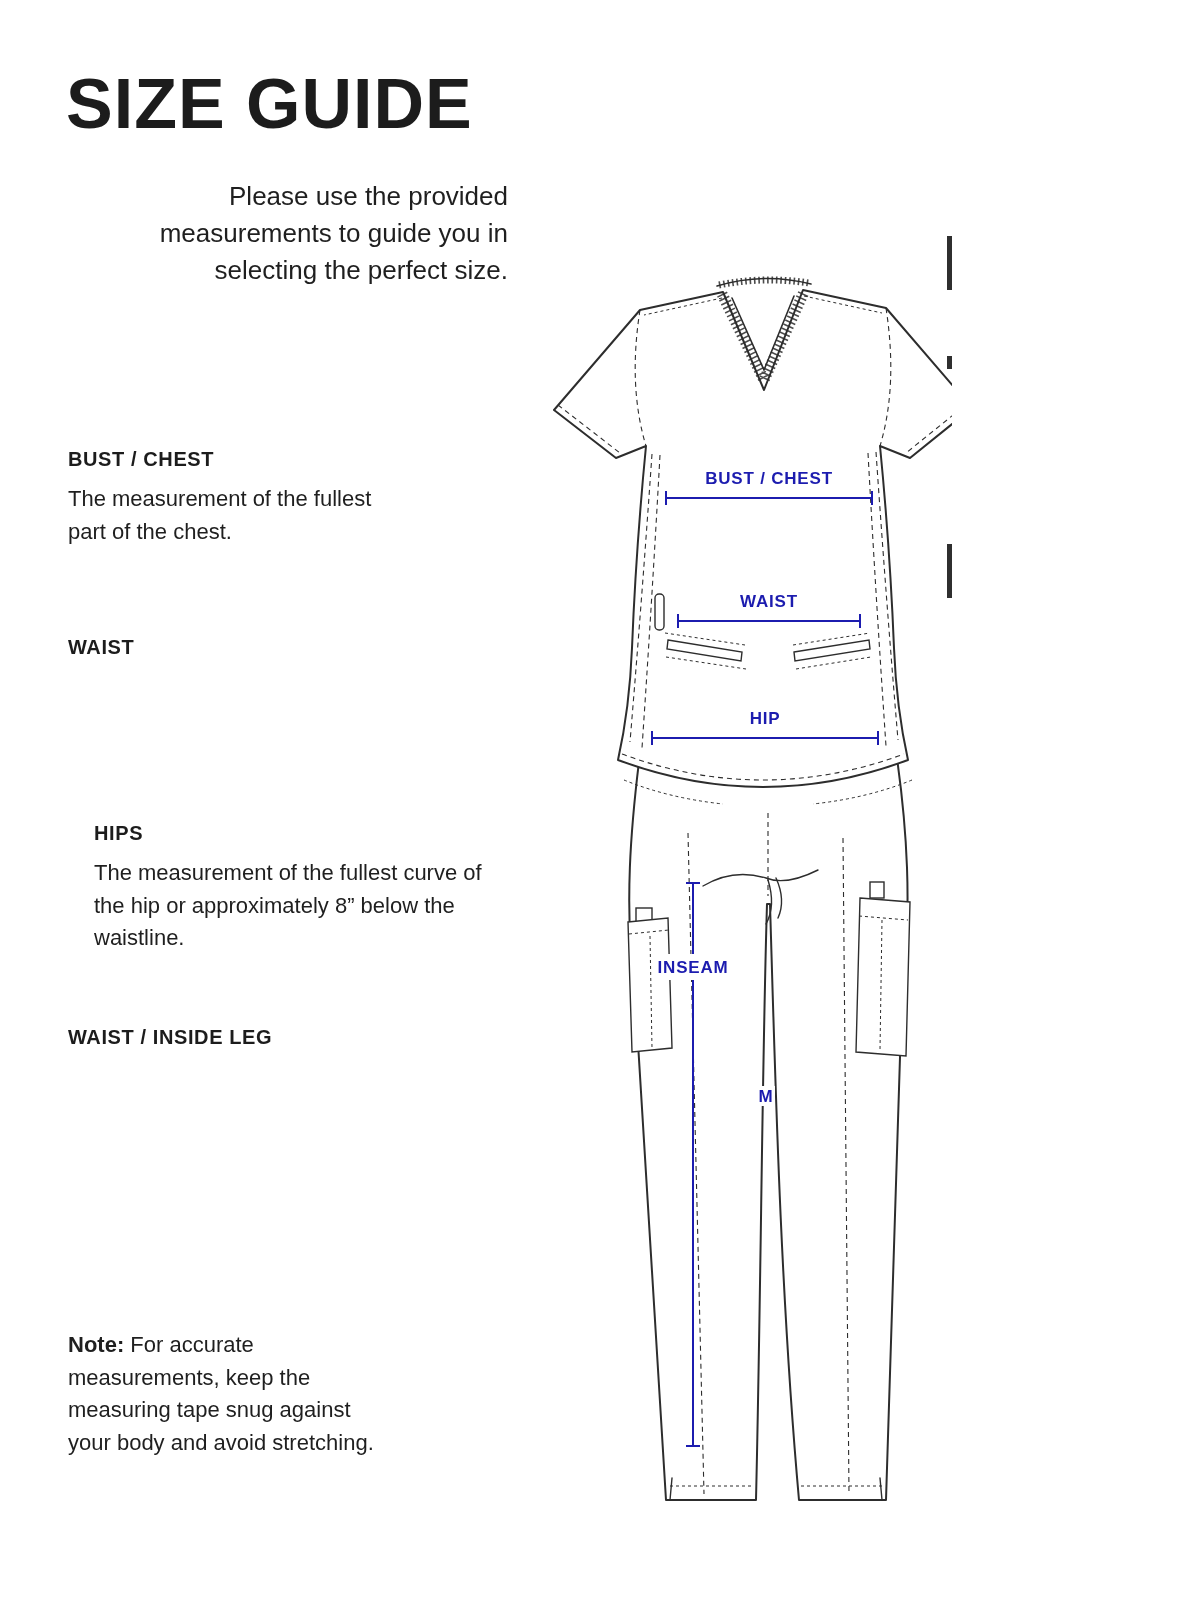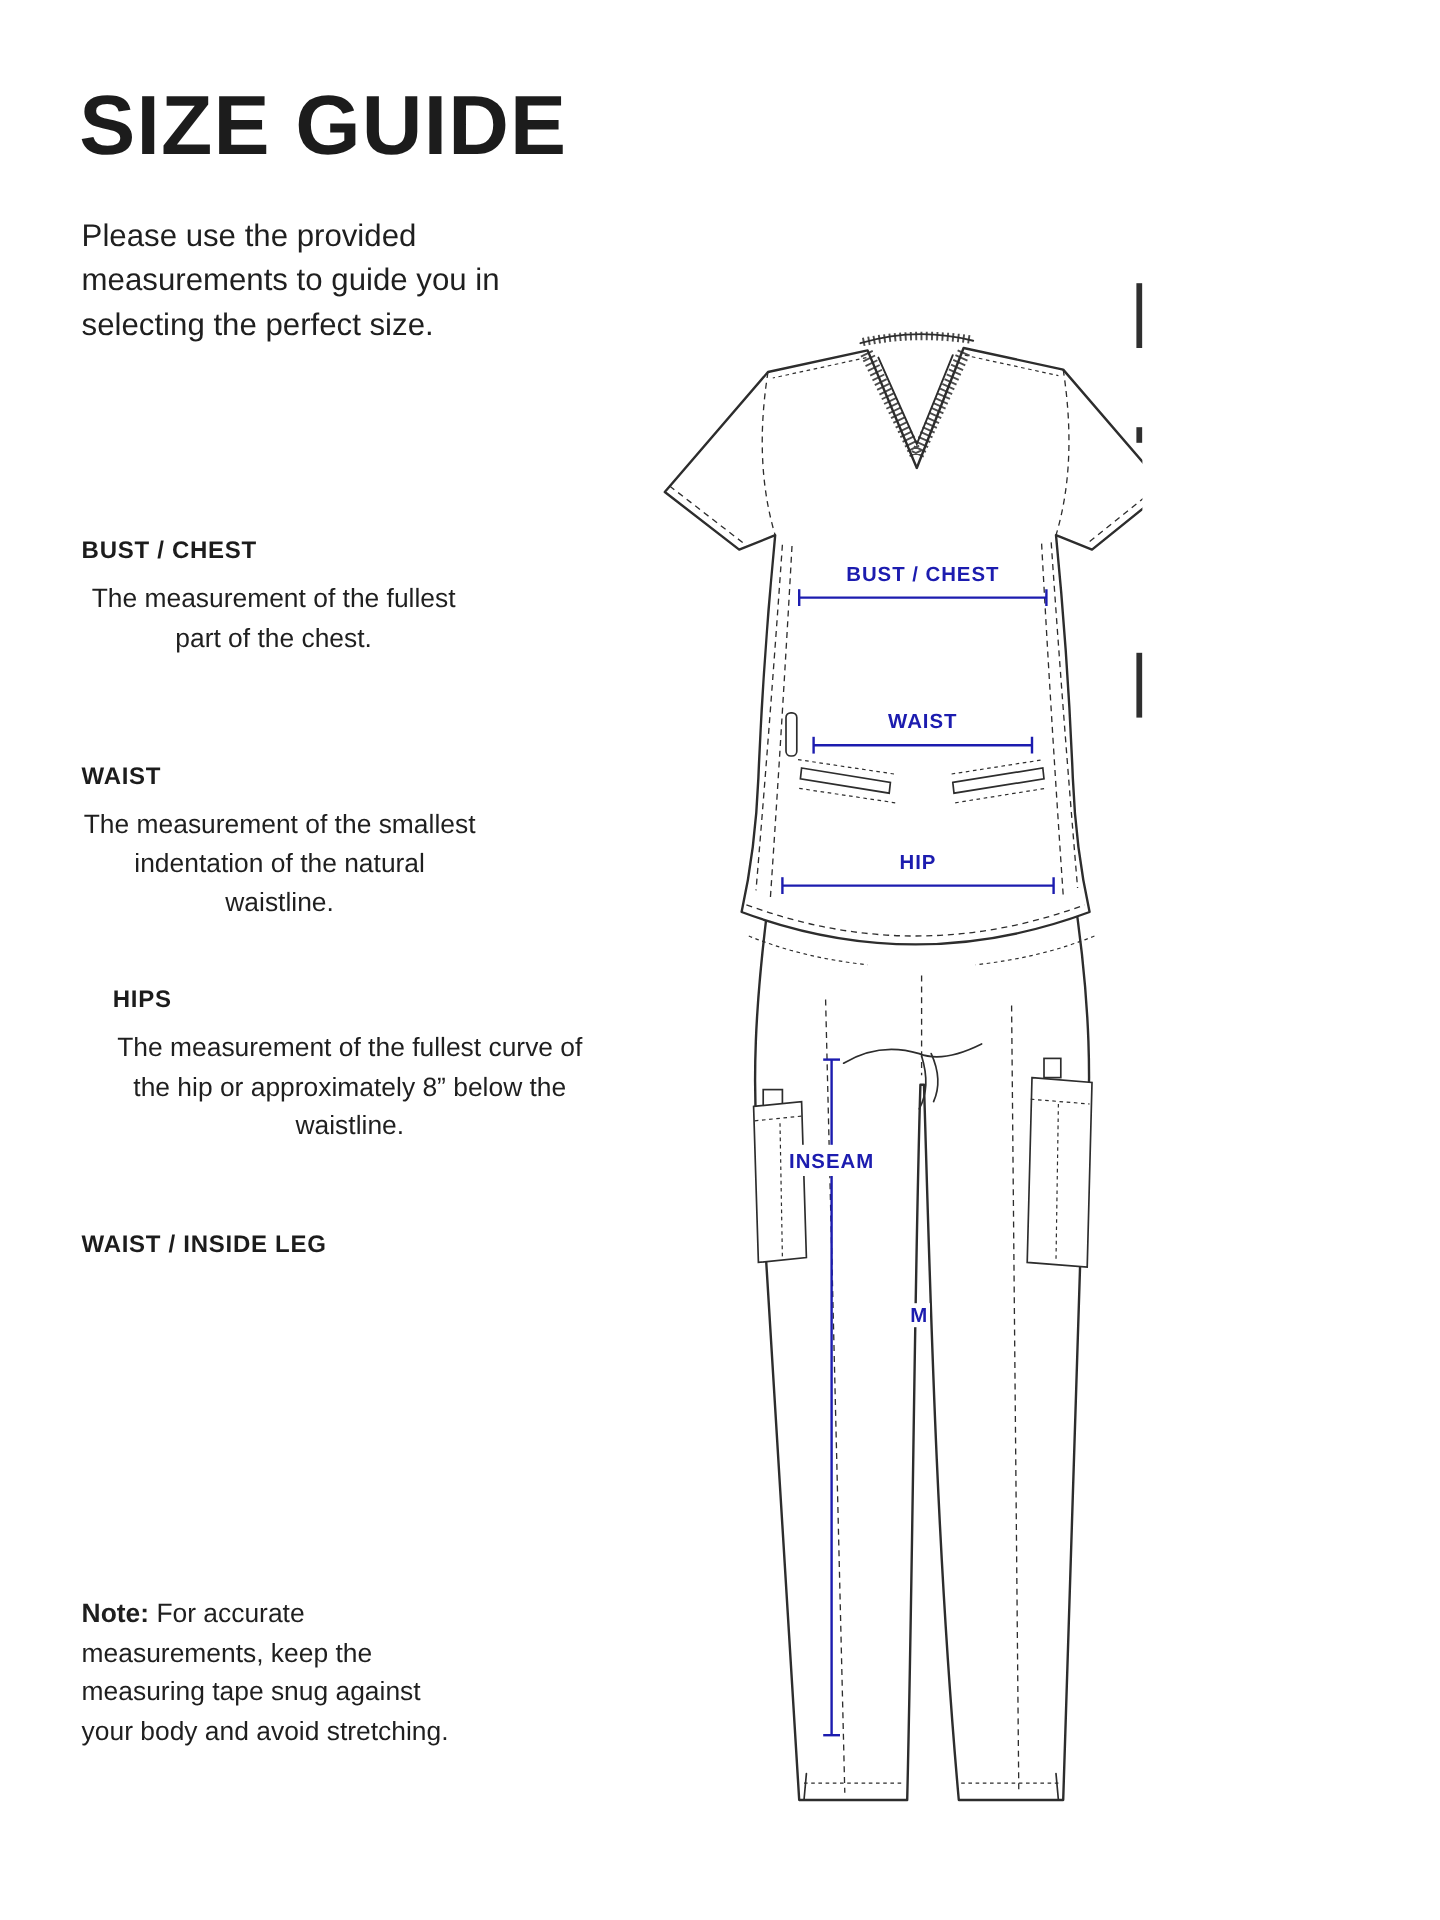--- a/index.html
+++ b/index.html
@@ -8,28 +8,28 @@
   .page {
     position:relative; width:952px; height:1600px; background:#ffffff;
     font-family:"Liberation Sans", sans-serif; color:#1f1f1f; overflow:hidden;
   }
   h1.title {
     position:absolute; left:66px; top:64px; margin:0;
     font-size:70px; font-weight:700; letter-spacing:1px; color:#1c1c1c;
   }
   p.intro {
     position:absolute; left:68px; top:178px; width:440px; margin:0;
-    font-size:26px; line-height:1.42; color:#1f1f1f;
+    font-size:26px; line-height:1.42; color:#1f1f1f;text-align:right;
   }
   section.def { position:absolute; left:68px; }
   section.def h2 {
     margin:0 0 12px 0; font-size:20px; font-weight:700;
     letter-spacing:.6px; color:#1c1c1c;
   }
-  section.def p { margin:0; font-size:22px; line-height:1.48; color:#1f1f1f;text-align:center; }
+  section.def p { margin:0; font-size:22px; line-height:1.48; color:#1f1f1f; }
   #def-bust   { top:448px;  width:320px; }
   #def-waist  { top:636px;  width:330px; }
   #def-hips   { top:822px;  width:395px;margin-left:26px; }
   #def-inseam { top:1026px; width:340px; }
   p.note {
     position:absolute; left:68px; top:1329px; width:330px; margin:0;
     font-size:22px; line-height:1.48;
   }
   p.note strong { font-weight:700; }
   .diagram { position:absolute; left:518px; top:268px; width:502px; height:1276px; }
@@ -65,21 +65,20 @@
 
   <p class="intro">Please use the provided measurements to guide you in selecting the perfect size.</p>
 
   <section class="def" id="def-bust">
     <h2>BUST / CHEST</h2>
     <p>The measurement of the fullest part of the chest.</p>
   </section>
 
   <section class="def" id="def-waist">
     <h2>WAIST</h2>
-    <p>The measurement of the smallest indentation of the natural waistline.</p>
   </section>
 
   <section class="def" id="def-hips">
     <h2>HIPS</h2>
     <p>The measurement of the fullest curve of the hip or approximately 8” below the waistline.</p>
   </section>
 
   <section class="def" id="def-inseam">
     <h2>WAIST / INSIDE LEG</h2>
   </section>

